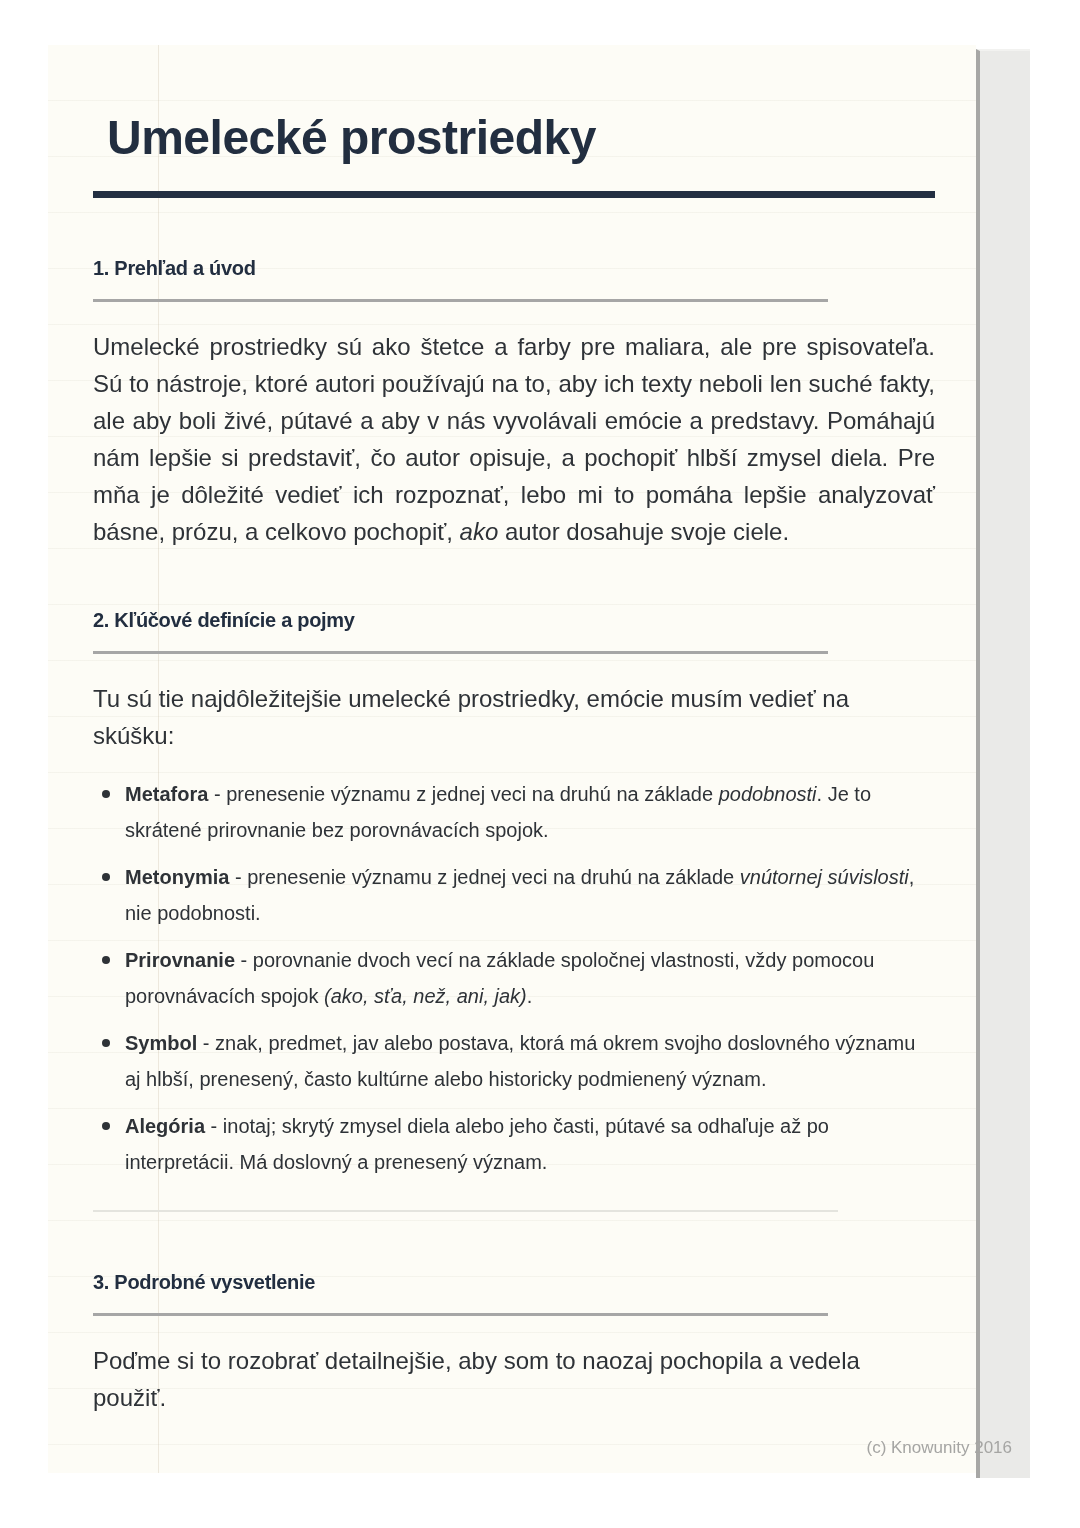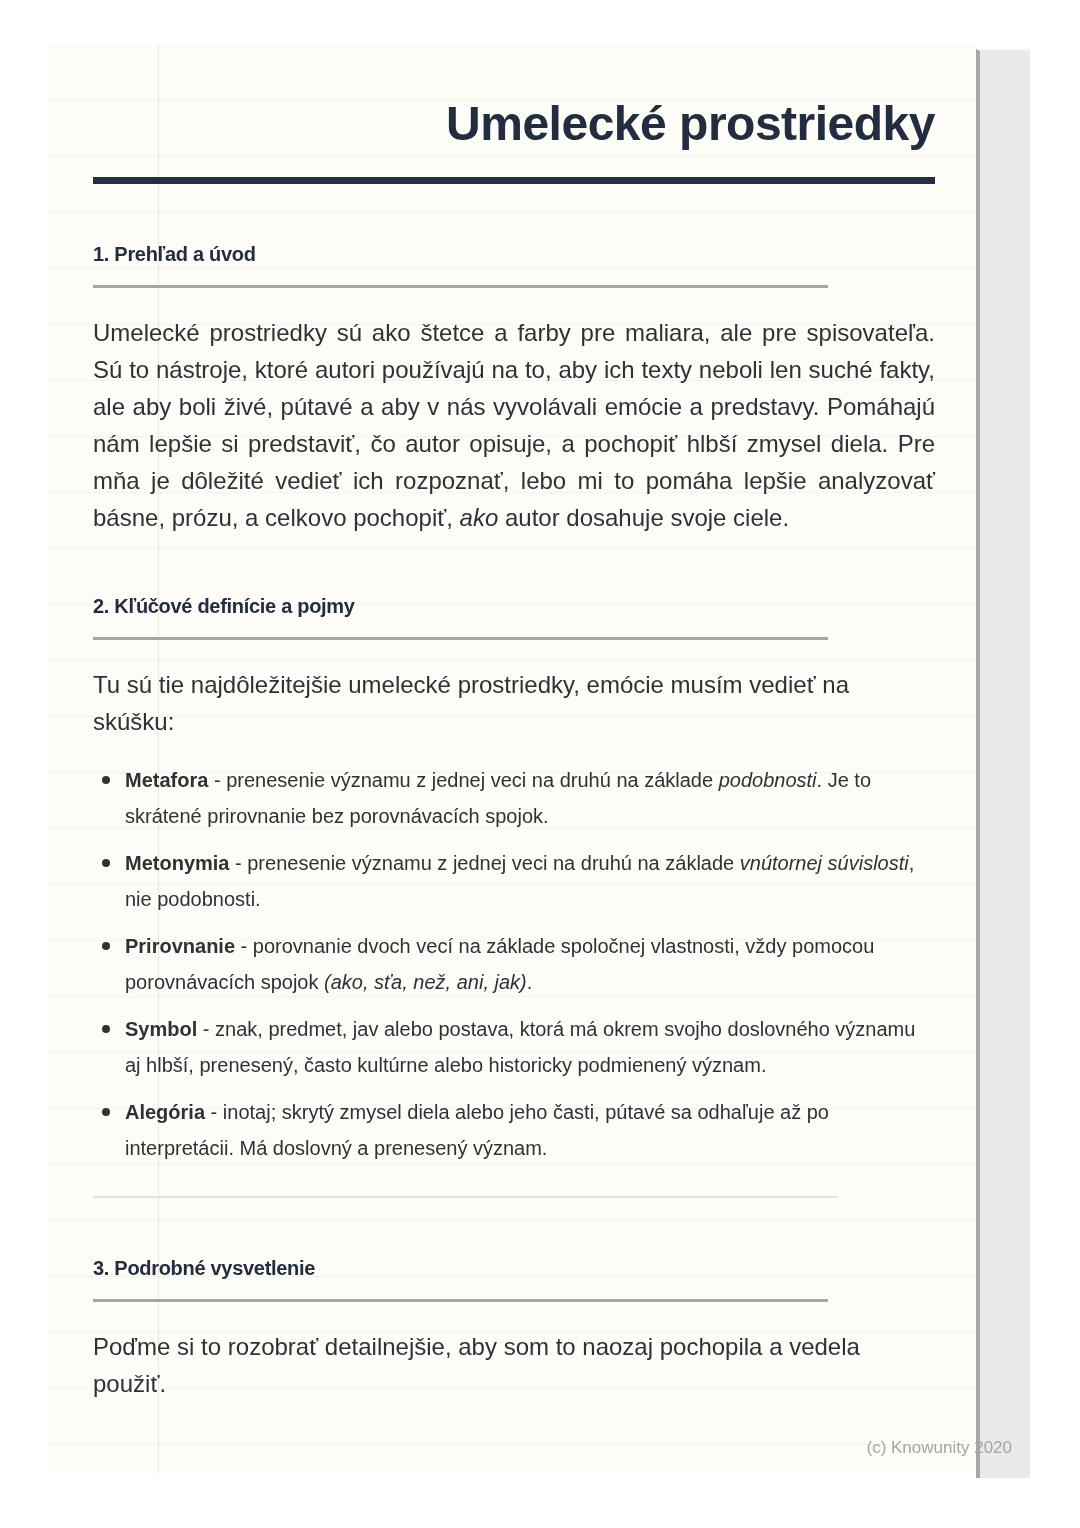--- a/index.html
+++ b/index.html
@@ -40,27 +40,26 @@
     left: 110px; top: 0;
     width: 1px; height: 100%;
     background: rgba(205,196,176,0.35);
   }
   .content {
     position: relative;
     padding: 52px 41px 0 45px;
     color: var(--body, #2e3237);
   }
   h1.doc-title {
-    margin: 0;
+    margin: 14px;
     font-size: 48px;
     line-height: 54px;
     font-weight: 800;
     letter-spacing: -0.5px;
     color: var(--heading, #222e40);
-    text-align: right;
   }
   .title-rule {
     height: 7px;
     margin-top: 26px;
     background: var(--rule_dark, #232f42);
   }
   h2.section-heading {
     margin: 52px 0 0 0;
     font-size: 20px;
     line-height: 37px;
@@ -156,13 +155,13 @@
 
     <h2 class="section-heading">3. Podrobné vysvetlenie</h2>
     <div class="h2-rule"></div>
     <p class="body-text">Poďme si to rozobrať detailnejšie, aby som to naozaj pochopila a vedela použiť.</p>
 
   </div>
 </div>
 
 <div class="next-page-strip"></div>
 
-<div class="watermark">(c) Knowunity 2020</div>
+<div class="watermark">(c) Knowunity 2016</div>
 
 </body></html>

